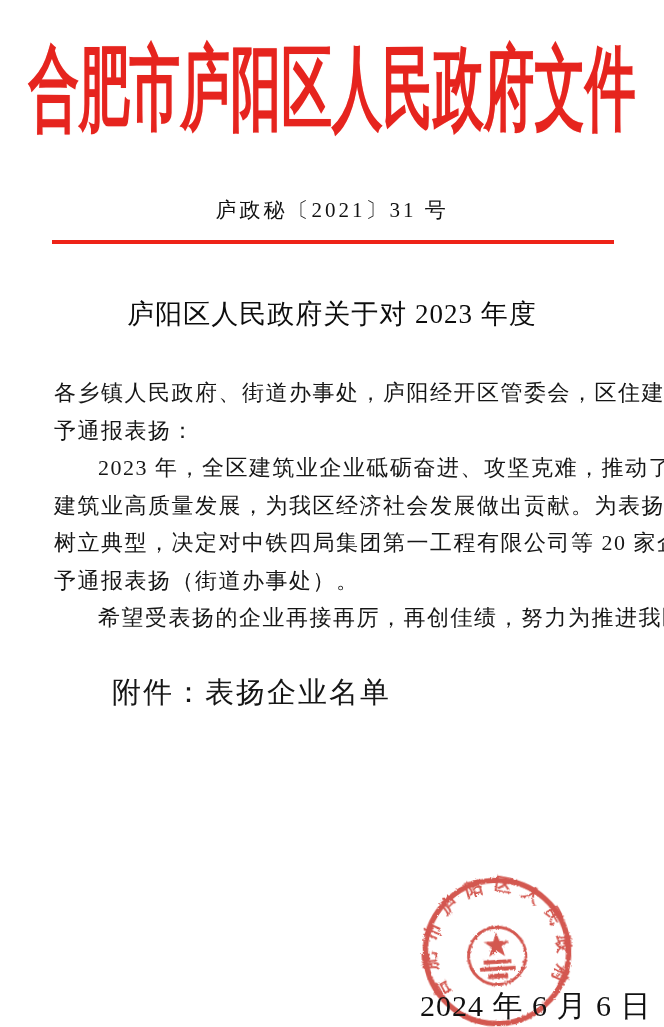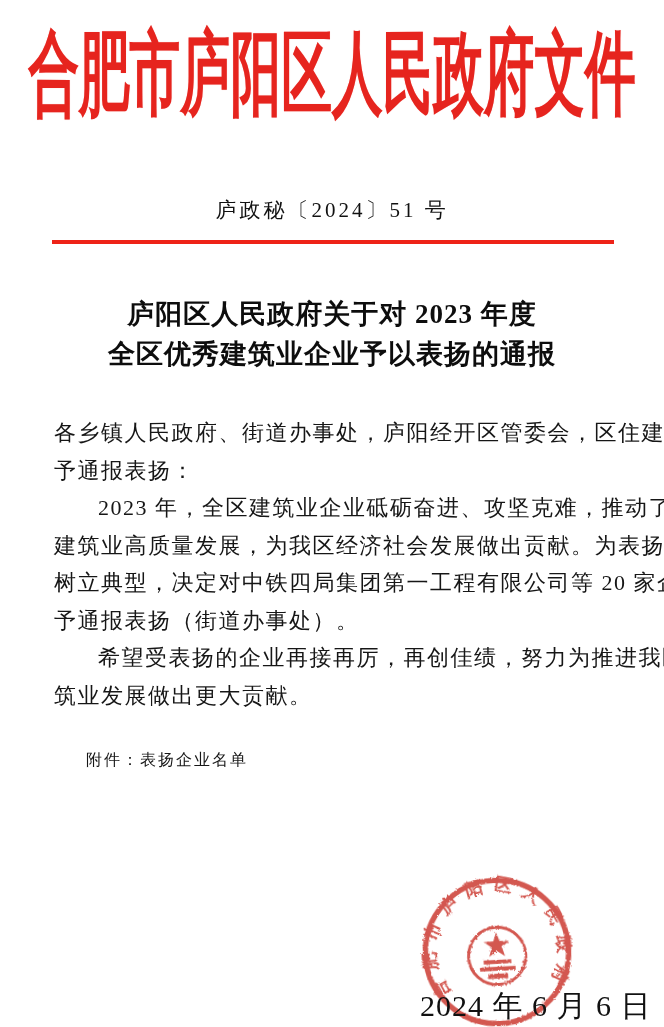--- a/index.html
+++ b/index.html
@@ -18,21 +18,21 @@
     font-family:"Liberation Serif","DejaVu Serif",serif;
     color:var(--text-black);
     overflow:hidden;
   }
   .page{position:relative;width:664px;height:1027px;}
 
   
   .letterhead{
     margin-top:26px;
     height:112px;
-    display:flex;align-items:flex-start;justify-content:center;
+    display:flex;align-items:flex-end;justify-content:center;
     overflow:visible;
   }
   .letterhead .big-red{
     display:inline-block;
     font-size:92px;
     font-weight:bold;
     line-height:1.05;
     color:var(--header-red);
     white-space:nowrap;
     transform:scaleX(0.55);
@@ -55,41 +55,41 @@
     margin:16px 50px 0 52px;
     height:4px;
     background:var(--line-red);
     border:none;
   }
 
   
   .doc-title{
     margin-top:50px;
     text-align:center;
-    font-weight:bold;
+    font-weight:normal;
     font-size:27px;
     line-height:40px;
     letter-spacing:1px;
     color:#0d0d0d;
   }
 
   
   .body-text{
     margin:40px 50px 0 54px;
     font-size:22px;
     line-height:37.5px;
     letter-spacing:1.5px;
     color:#161616;
   }
   .body-line{white-space:nowrap;}
   .body-line.indent{text-indent:2em;}
 
   .attachment{
     margin:36px 50px 0 54px;
-    font-size:16px;
+    font-size:29px;
     letter-spacing:2px;
     text-indent:2em;
     color:#161616;
   }
 
   
   .seal-wrap{
     position:absolute;
     left:418px;top:845px;
     width:158px;height:162px;
@@ -119,38 +119,36 @@
 </style>
 </head>
 <body>
 
 <div class="page">
 
   <div class="letterhead">
     <span class="big-red">合肥市庐阳区人民政府文件</span>
   </div>
 
-  <div class="doc-number">庐政秘〔2024〕51 号</div>
+  <div class="doc-number">庐政秘〔2021〕31 号</div>
 
   <div class="red-rule"></div>
 
   <div class="doc-title">
     <div>庐阳区人民政府关于对 2023 年度</div>
-    <div>全区优秀建筑业企业予以表扬的通报</div>
   </div>
 
   <div class="body-text">
     <div class="body-line">各乡镇人民政府、街道办事处，庐阳经开区管委会，区住建局，</div>
     <div class="body-line">予通报表扬：</div>
     <div class="body-line indent">2023 年，全区建筑业企业砥砺奋进、攻坚克难，推动了我区</div>
     <div class="body-line">建筑业高质量发展，为我区经济社会发展做出贡献。为表扬先进，</div>
     <div class="body-line">树立典型，决定对中铁四局集团第一工程有限公司等 20 家企业给</div>
     <div class="body-line">予通报表扬（街道办事处）。</div>
     <div class="body-line indent">希望受表扬的企业再接再厉，再创佳绩，努力为推进我区建</div>
-    <div class="body-line">筑业发展做出更大贡献。</div>
   </div>
 
   <div class="attachment">附件：表扬企业名单</div>
 
   <div class="seal-wrap">
     <svg viewBox="0 0 160 160">
       <defs>
         <filter id="sealRough" x="-10%" y="-10%" width="120%" height="120%">
           <feTurbulence type="fractalNoise" baseFrequency="0.55" numOctaves="2" result="n"></feTurbulence>
           <feDisplacementMap in="SourceGraphic" in2="n" scale="3"></feDisplacementMap>

